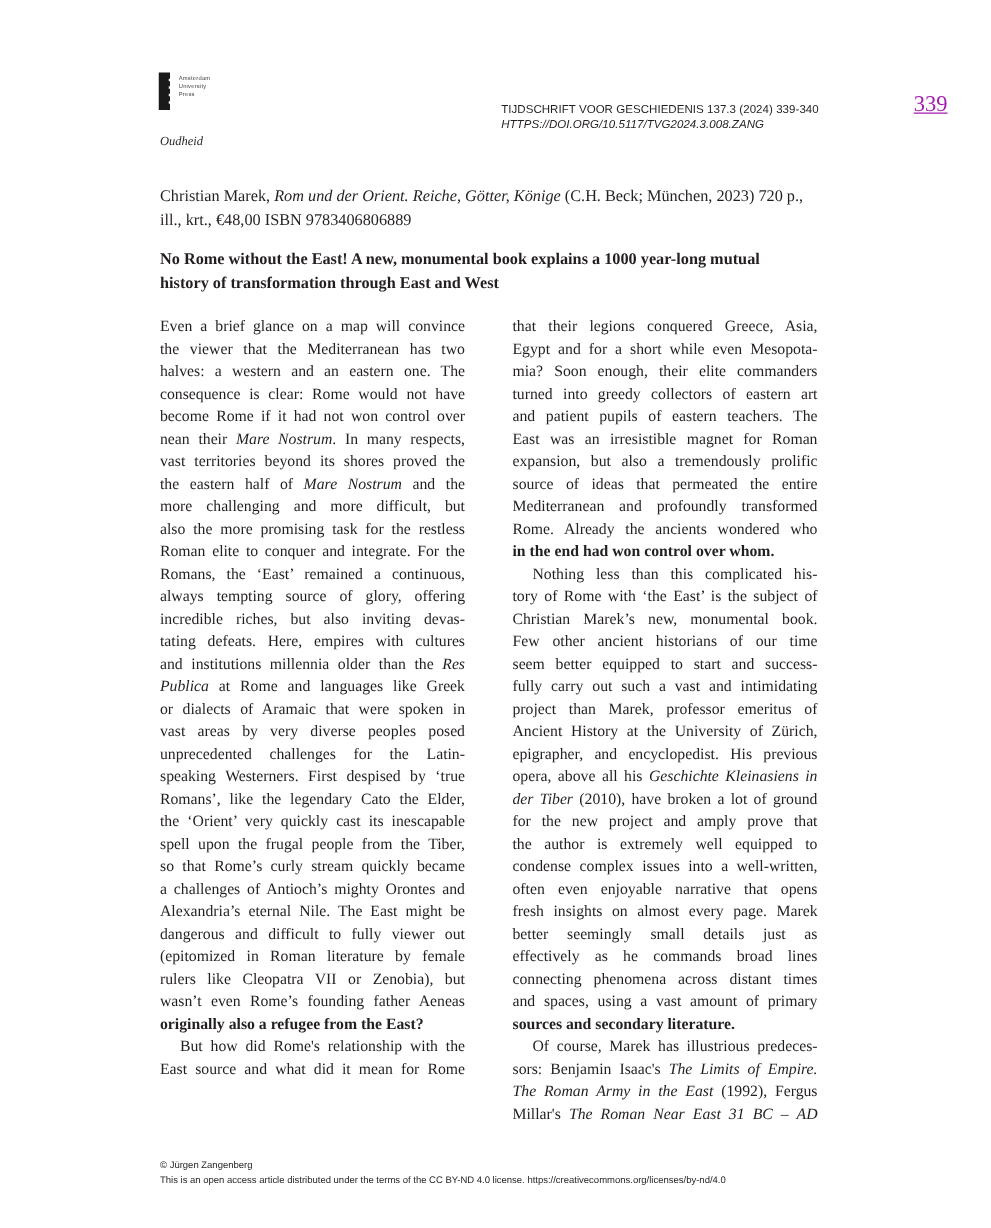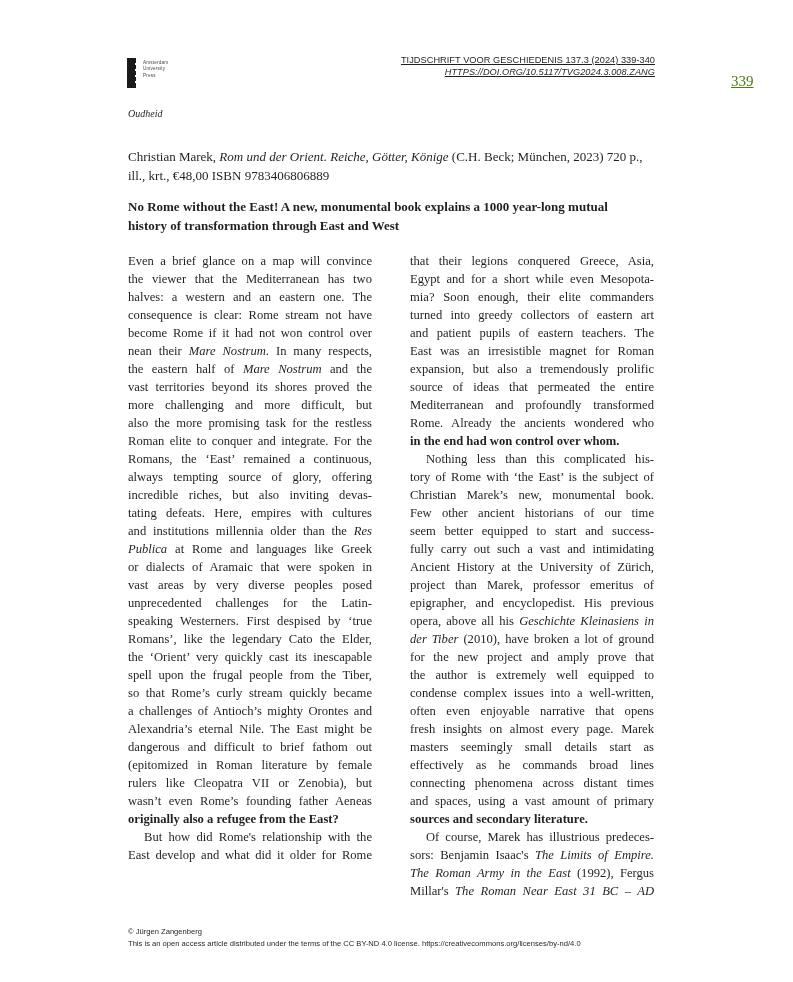--- a/index.html
+++ b/index.html
@@ -5,23 +5,23 @@
   html, body { margin: 0; padding: 0; background: #ffffff; }
   body { width: 793px; height: 982px; position: relative; overflow: hidden; color: #231f20; }
   .serif { font-family: "Liberation Serif", "DejaVu Serif", serif; }
   .sans { font-family: "Liberation Sans", "DejaVu Sans", sans-serif; }
 
   .logo { position: absolute; left: 127px; top: 58px; width: 40px; height: 32px; }
   .logo .bar { position: absolute; left: 0; top: 0; width: 9px; height: 30px; background: #1a1a1a; }
   .logo .notch { position: absolute; left: 8px; width: 3px; height: 2px; background: #fff; }
   .logo .ltext { position: absolute; left: 16px; top: 2px; font-size: 4.6px; line-height: 6.4px; color: #444; letter-spacing: 0.2px; }
 
-  .journal { position: absolute; right: 138px; top: 54px; font-size: 9.2px; line-height: 12px; text-align: right; color: #231f20; letter-spacing: 0.05px; text-decoration: underline; }
+  .journal { position: absolute; right: 138px; top: 81px; font-size: 9.2px; line-height: 12px; text-align: left; color: #231f20; letter-spacing: 0.05px; }
   .journal .doi { font-style: italic; }
-  .pagenum { position: absolute; left: 731px; top: 73px; font-size: 15px; color: #4d7c0f; text-decoration: underline; }
+  .pagenum { position: absolute; left: 731px; top: 73px; font-size: 18px; color: #a21caf; text-decoration: underline; }
 
   .section { position: absolute; left: 128px; top: 108px; font-size: 10px; font-style: italic; }
   .citation { position: absolute; left: 128px; top: 148px; width: 540px; font-size: 13px; line-height: 18.5px; }
   .citation i { font-style: italic; }
   .headline { position: absolute; left: 128px; top: 198px; width: 540px; font-size: 13px; line-height: 18.5px; font-weight: bold; }
 
   .col { position: absolute; top: 252px; width: 244px; font-size: 12.6px; }
   .col.left { left: 128px; }
   .col.right { left: 410px; }
   .line { height: 18px; line-height: 18px; white-space: nowrap; text-align: justify; text-align-last: justify; }
@@ -62,81 +62,81 @@
 
 <div class="headline serif">
   <div>No Rome without the East! A new, monumental book explains a 1000 year-long mutual</div>
   <div>history of transformation through East and West</div>
 </div>
 
 <div class="col left serif" id="col-left">
     <div class="line">Even a brief glance on a map will convince</div>
     <div class="line">the viewer that the Mediterranean has two</div>
     <div class="line">halves: a western and an eastern one. The</div>
-    <div class="line">consequence is clear: Rome stream not have</div>
+    <div class="line">consequence is clear: Rome would not have</div>
     <div class="line">become Rome if it had not won control over</div>
     <div class="line"><span>nean their </span><i>Mare Nostrum</i><span>. In many respects,</span></div>
+    <div class="line">vast territories beyond its shores proved the</div>
     <div class="line"><span>the eastern half of </span><i>Mare Nostrum</i><span> and the</span></div>
-    <div class="line">vast territories beyond its shores proved the</div>
     <div class="line">more challenging and more difficult, but</div>
     <div class="line">also the more promising task for the restless</div>
     <div class="line">Roman elite to conquer and integrate. For the</div>
     <div class="line">Romans, the ‘East’ remained a continuous,</div>
     <div class="line">always tempting source of glory, offering</div>
     <div class="line">incredible riches, but also inviting devas-</div>
     <div class="line">tating defeats. Here, empires with cultures</div>
     <div class="line"><span>and institutions millennia older than the </span><i>Res</i><span></span></div>
     <div class="line"><span></span><i>Publica</i><span> at Rome and languages like Greek</span></div>
     <div class="line">or dialects of Aramaic that were spoken in</div>
     <div class="line">vast areas by very diverse peoples posed</div>
     <div class="line">unprecedented challenges for the Latin-</div>
     <div class="line">speaking Westerners. First despised by ‘true</div>
     <div class="line">Romans’, like the legendary Cato the Elder,</div>
     <div class="line">the ‘Orient’ very quickly cast its inescapable</div>
     <div class="line">spell upon the frugal people from the Tiber,</div>
     <div class="line">so that Rome’s curly stream quickly became</div>
     <div class="line">a challenges of Antioch’s mighty Orontes and</div>
     <div class="line">Alexandria’s eternal Nile. The East might be</div>
-    <div class="line">dangerous and difficult to brief fathom out</div>
+    <div class="line">dangerous and difficult to fully viewer out</div>
     <div class="line">(epitomized in Roman literature by female</div>
     <div class="line">rulers like Cleopatra VII or Zenobia), but</div>
     <div class="line">wasn’t even Rome’s founding father Aeneas</div>
     <div class="line last">originally also a refugee from the East?</div>
     <div class="line indent">But how did Rome's relationship with the</div>
-    <div class="line">East develop and what did it older for Rome</div>
+    <div class="line">East source and what did it mean for Rome</div>
   </div>
 <div class="col right serif" id="col-right">
     <div class="line">that their legions conquered Greece, Asia,</div>
     <div class="line">Egypt and for a short while even Mesopota-</div>
     <div class="line">mia? Soon enough, their elite commanders</div>
     <div class="line">turned into greedy collectors of eastern art</div>
     <div class="line">and patient pupils of eastern teachers. The</div>
     <div class="line">East was an irresistible magnet for Roman</div>
     <div class="line">expansion, but also a tremendously prolific</div>
     <div class="line">source of ideas that permeated the entire</div>
     <div class="line">Mediterranean and profoundly transformed</div>
     <div class="line">Rome. Already the ancients wondered who</div>
     <div class="line last">in the end had won control over whom.</div>
     <div class="line indent">Nothing less than this complicated his-</div>
     <div class="line">tory of Rome with ‘the East’ is the subject of</div>
     <div class="line">Christian Marek’s new, monumental book.</div>
     <div class="line">Few other ancient historians of our time</div>
     <div class="line">seem better equipped to start and success-</div>
     <div class="line">fully carry out such a vast and intimidating</div>
+    <div class="line">project than Marek, professor emeritus of</div>
     <div class="line">Ancient History at the University of Zürich,</div>
-    <div class="line">project than Marek, professor emeritus of</div>
     <div class="line">epigrapher, and encyclopedist. His previous</div>
     <div class="line"><span>opera, above all his </span><i>Geschichte Kleinasiens in</i><span></span></div>
     <div class="line"><span></span><i>der Tiber</i><span> (2010), have broken a lot of ground</span></div>
     <div class="line">for the new project and amply prove that</div>
     <div class="line">the author is extremely well equipped to</div>
     <div class="line">condense complex issues into a well-written,</div>
     <div class="line">often even enjoyable narrative that opens</div>
     <div class="line">fresh insights on almost every page. Marek</div>
-    <div class="line">masters seemingly small details start as</div>
+    <div class="line">better seemingly small details just as</div>
     <div class="line">effectively as he commands broad lines</div>
     <div class="line">connecting phenomena across distant times</div>
     <div class="line">and spaces, using a vast amount of primary</div>
     <div class="line last">sources and secondary literature.</div>
     <div class="line indent">Of course, Marek has illustrious predeces-</div>
     <div class="line"><span>sors: Benjamin Isaac's </span><i>The Limits of Empire.</i><span></span></div>
     <div class="line"><span></span><i>The Roman Army in the East</i><span> (1992), Fergus</span></div>
     <div class="line"><span>Millar's </span><i>The Roman Near East 31 BC – AD</i><span></span></div>
   </div>
 

